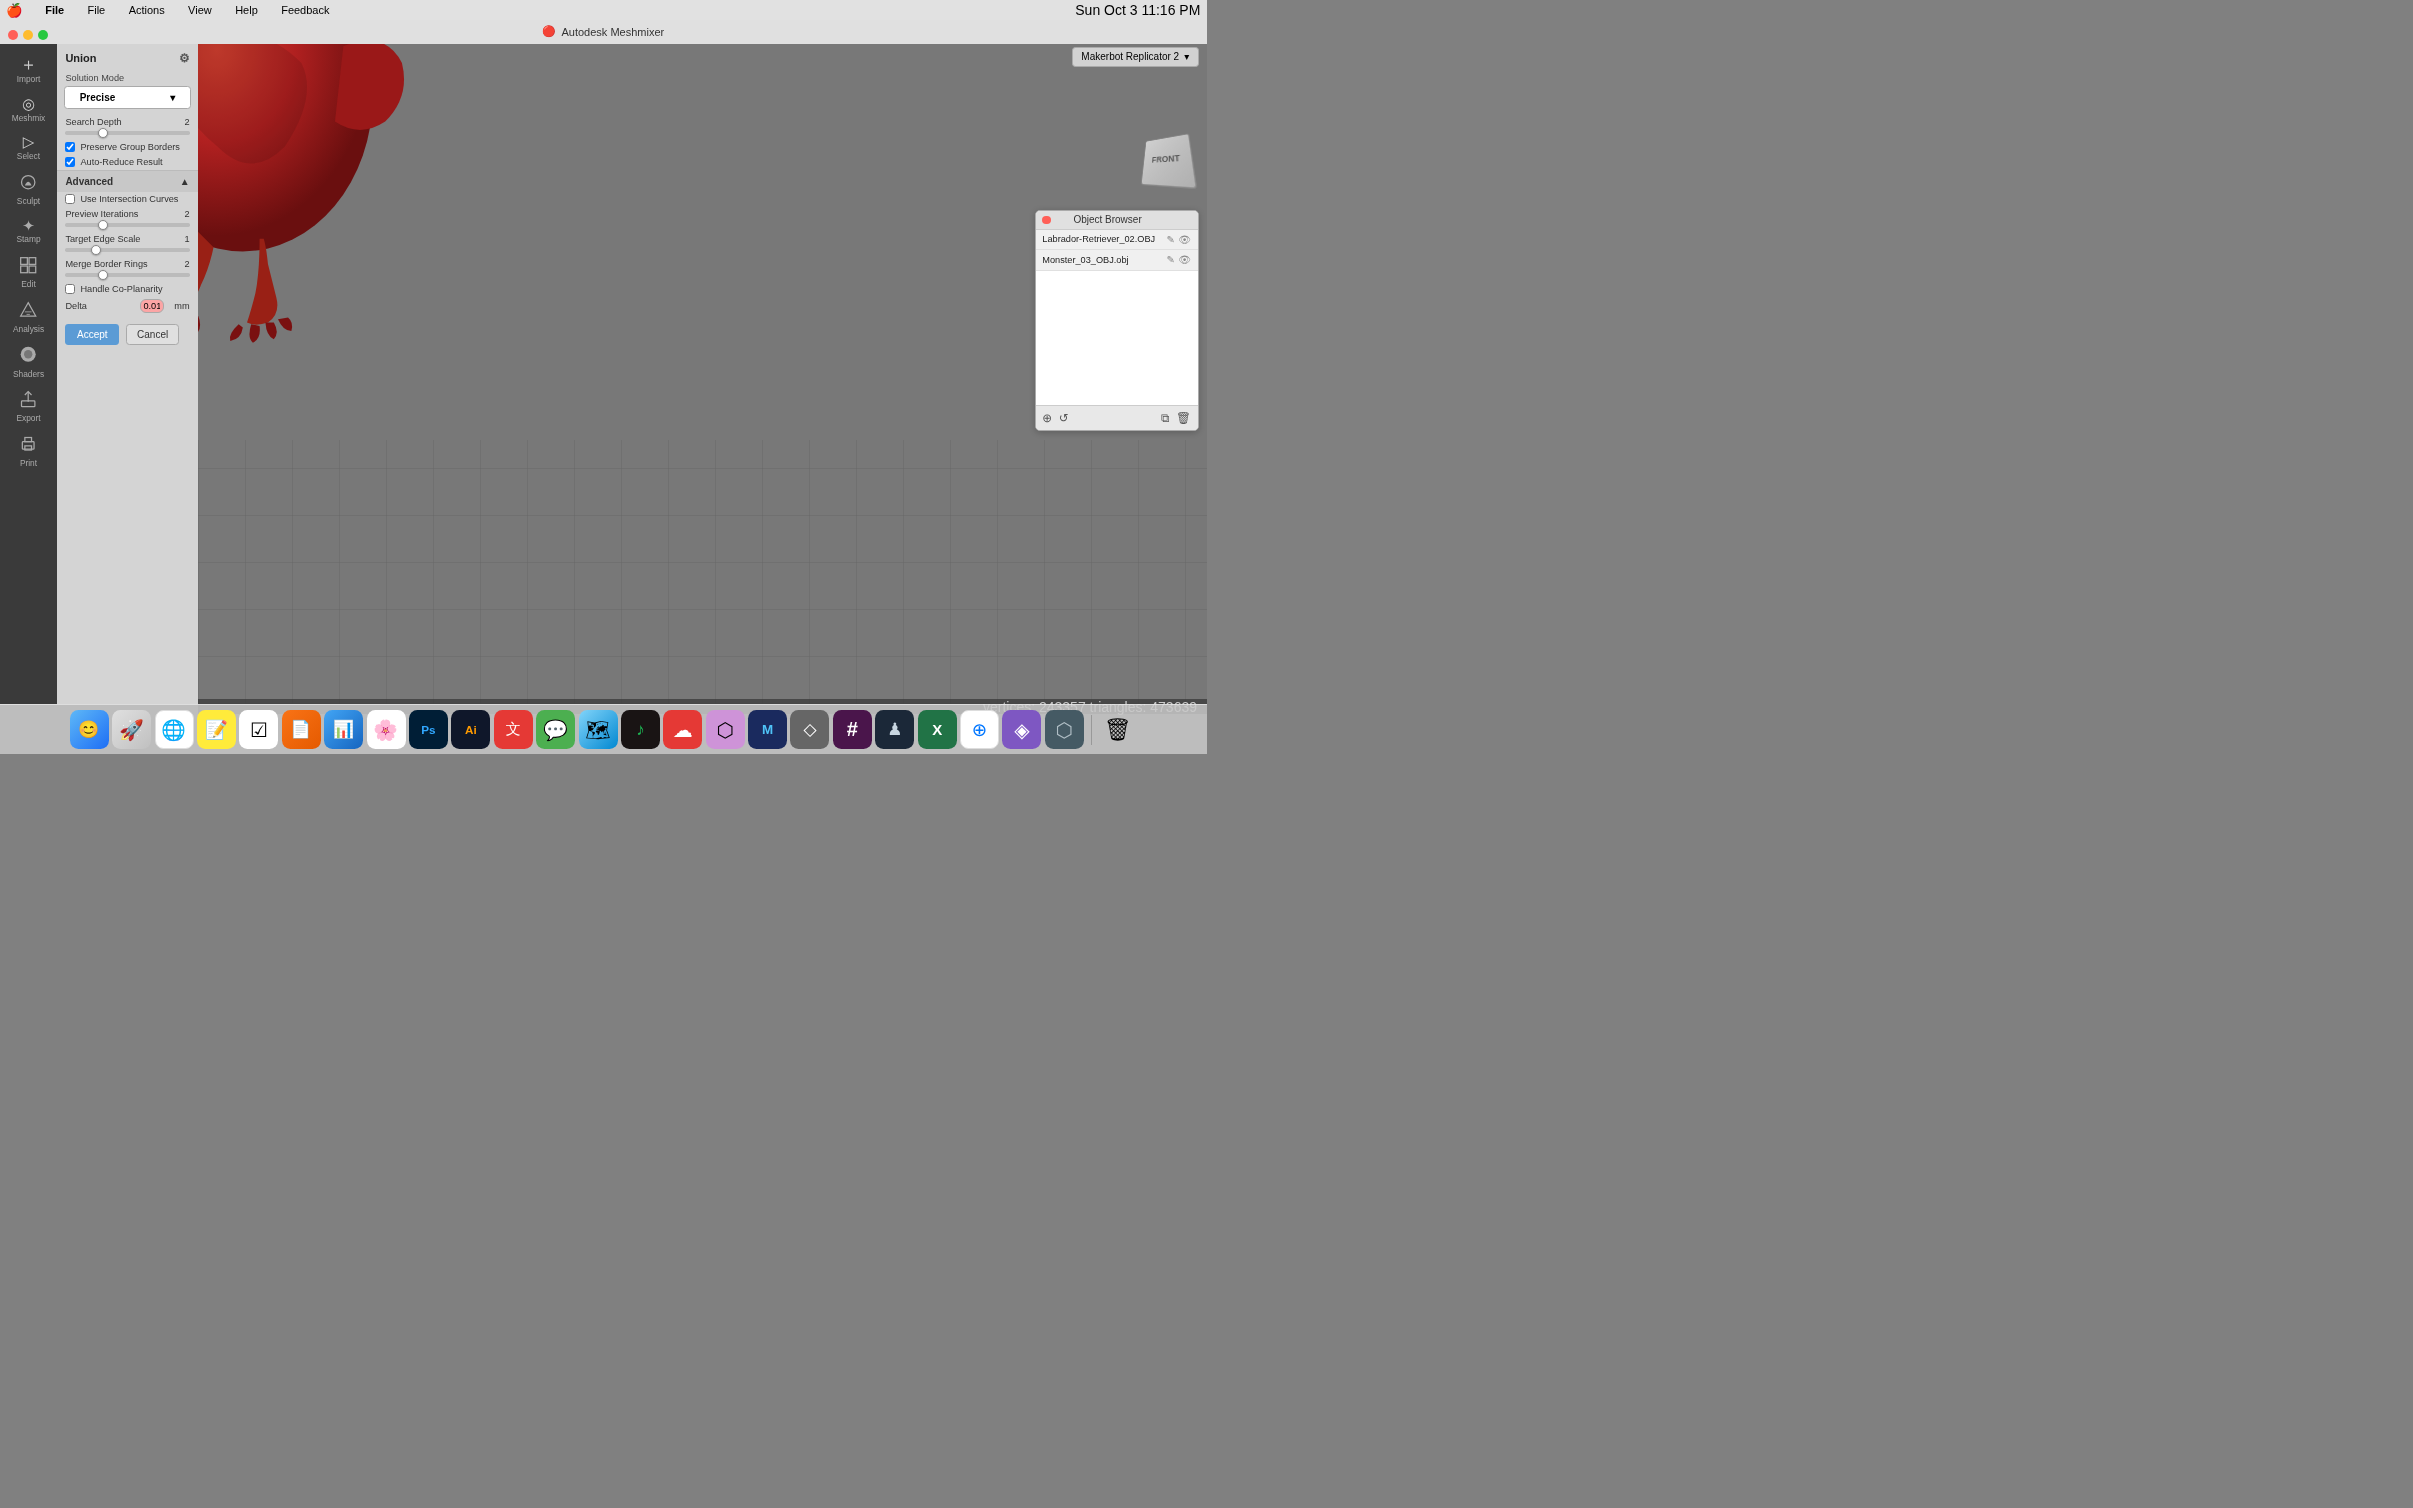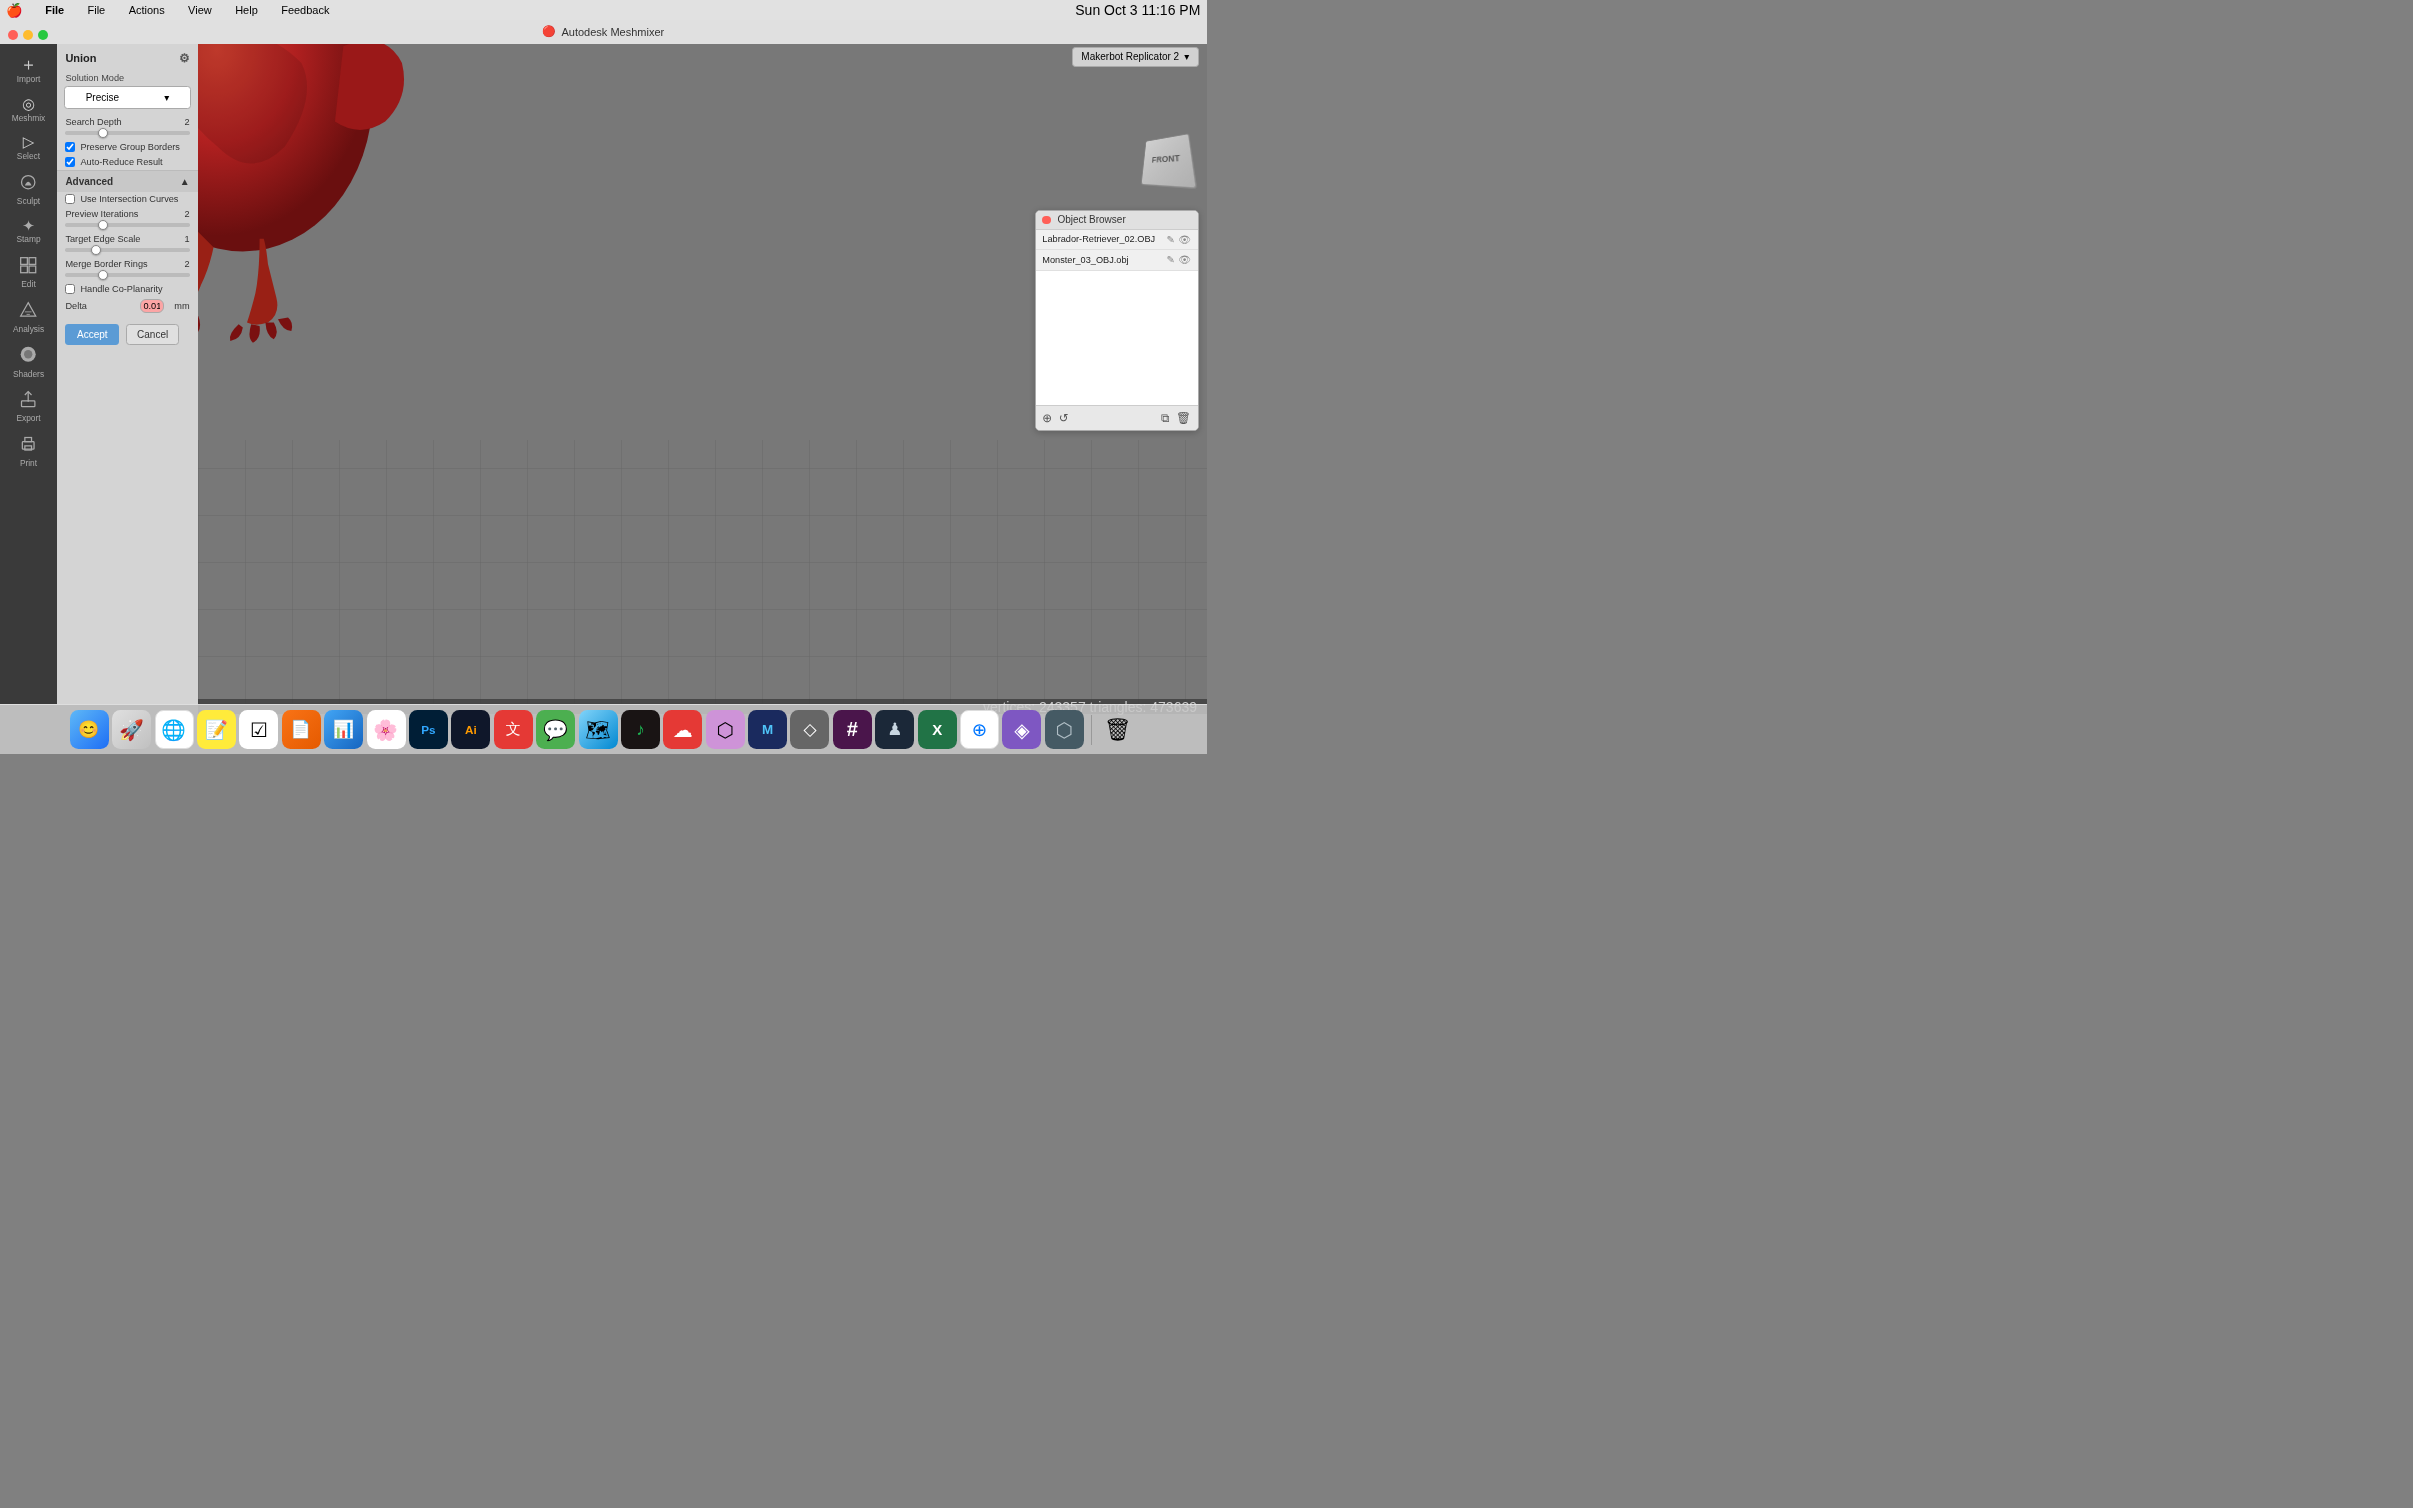--- a/index.html
+++ b/index.html
@@ -135,23 +135,24 @@
     .panel-dropdown {
       margin: 1.7px 6.7px 5px;
       width: calc(100% - 13.4px);
       height: 23px;
       background: white;
       border: 0.8px solid #aaa;
       border-radius: 3.4px;
       display: flex;
       align-items: center;
       justify-content: space-between;
-      padding: 0 21px;
+      padding: 0 15px;
       cursor: pointer;
       font-size: 10px;
+      font-weight: bold;
     }
 
     .panel-row {
       display: flex;
       align-items: center;
       justify-content: space-between;
       padding: 2.5px 8.4px;
       font-size: 9.2px;
       color: #333;
     }
@@ -316,20 +317,21 @@
       overflow: hidden;
     }
     .ob-header {
       display: flex;
       align-items: center;
       padding: 3.4px 6.7px;
       background: #e0e0e0;
       border-bottom: 0.8px solid #ccc;
       font-size: 10px;
       font-weight: 500;
+      gap: 16px;
     }
     .ob-close {
       width: 8.4px;
       height: 8.4px;
       background: #ff5f57;
       border-radius: 50%;
       margin-right: 6.7px;
       cursor: pointer;
     }
     .ob-title { font-size: 10px; color: #333; }

